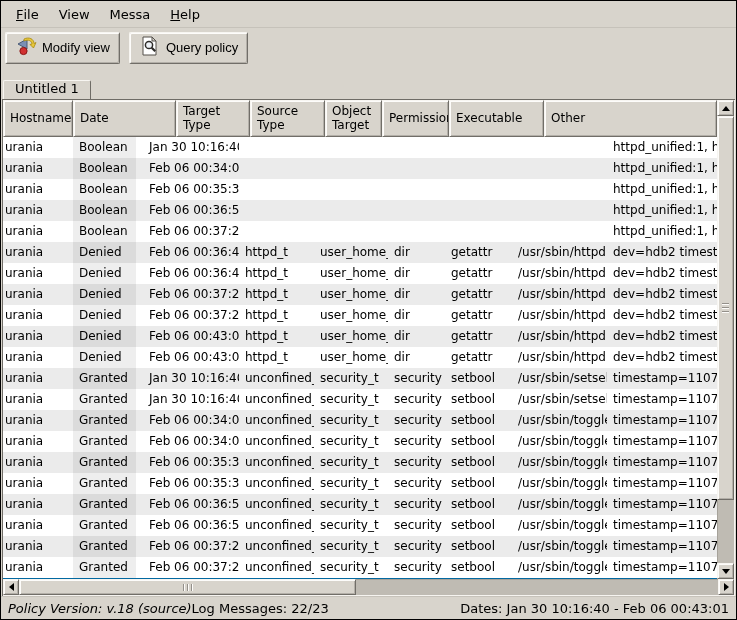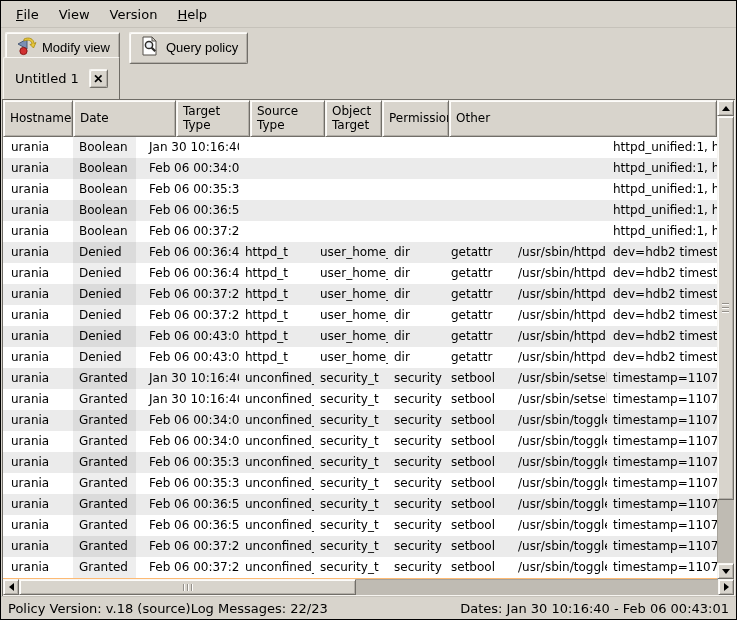--- a/index.html
+++ b/index.html
@@ -19,48 +19,48 @@
   .menu-item u { text-decoration:underline; }
   
   .toolbar { height:39px; flex:none; display:flex; align-items:center; gap:9px; padding:0 4px; }
   .tool-btn { display:flex; align-items:center; gap:5px; height:32px; padding:0 9px;
     font-size:13px; background:#d8d4cc; border:1px solid; border-radius:2px;
     border-color:#f7f5f1 #716e68 #716e68 #f7f5f1;
     box-shadow: inset 1px 1px 0 #fdfcfa, inset -1px -1px 0 #b3afa8; cursor:default; }
   .tool-btn svg { width:22px; height:22px; flex:none; }
   
   .tabbar { height:32px; flex:none; display:flex; align-items:flex-end; padding-left:2px; }
-  .tab { height:42px; display:flex; align-items:center; gap:10px; padding:0 11px;
+  .tab { height:19px; display:flex; align-items:flex-end; gap:10px; padding:0 11px;
     font-size:13px; background:#d8d4cc; border:1px solid #6f6c66; border-bottom:none;
-    border-top-color:#f7f5f1; border-left-color:#f7f5f1; border-radius:2px 2px 0 0; }
+    border-top-color:#f7f5f1; border-left-color:#f7f5f1; border-radius:2px 2px 0 0;flex-direction:column; }
   .tab-close { width:19px; height:19px; display:flex; align-items:center; justify-content:center;
     font-size:12px; font-weight:bold; background:#d8d4cc; border:1px solid; border-radius:2px;
     border-color:#f7f5f1 #716e68 #716e68 #f7f5f1;
     box-shadow: inset 1px 1px 0 #fdfcfa, inset -1px -1px 0 #b3afa8; cursor:default; }
   
   .table-area { flex:1; position:relative; margin:0 1px; background:#d8d4cc;
     box-shadow: inset 1px 1px 0 #6f6c66, inset -1px -1px 0 #f6f4f0; }
-  .grid { position:absolute; left:1px; top:1px; right:18px; bottom:17px; overflow:hidden; background:#fdba74; }
+  .grid { position:absolute; left:1px; top:1px; right:18px; bottom:17px; overflow:hidden; background:#0369a1; }
   .header-row { display:flex; height:37px; background:#d8d4cc; }
   .hcell { flex:none; display:flex; align-items:center; padding:0 6px; font-size:12px;
     line-height:1.15; background:#d8d4cc; border:1px solid; overflow:hidden;
     border-color:#f7f5f1 #716e68 #716e68 #f7f5f1;
     box-shadow: inset 1px 1px 0 #fdfcfa, inset -1px -1px 0 #b3afa8; cursor:default; }
   .hcell.sorted { justify-content:space-between; }
   .hcell.last { flex:1 1 auto; }
   .sort-arrow { width:0; height:0; border-left:4px solid transparent;
     border-right:4px solid transparent; border-top:5px solid #000; margin-left:6px; }
   .rows { }
   .row { display:flex; height:21px; }
   .row:nth-child(odd)  { background:#ffffff; }
   .row:nth-child(even) { background:#ebebeb; }
   .cell { flex:none; padding:0 6px; font-size:12px; line-height:21px;
     white-space:nowrap; overflow:hidden; }
   .cell.col-1 { background:rgba(0,0,0,0.065); }  
-  .cell.col-0 { padding-left:8px; }
+  .cell.col-0 { padding-left:2px; }
   .cell.col-2 { padding-left:13px; }
   .cell.last { flex:1 1 auto; }
   
   .vscroll { position:absolute; top:1px; right:1px; width:17px; bottom:17px;
     background:#bfbbb3; box-shadow: inset 1px 0 0 #a6a29a; }
   .hscroll { position:absolute; left:1px; right:1px; bottom:1px; height:16px;
     background:#bfbbb3; box-shadow: inset 0 1px 0 #a6a29a; }
   .sb-btn { position:absolute; background:#d8d4cc; border:1px solid;
     border-color:#f7f5f1 #716e68 #716e68 #f7f5f1;
     box-shadow: inset 1px 1px 0 #fdfcfa, inset -1px -1px 0 #b3afa8;
@@ -79,33 +79,33 @@
     border-bottom:1px solid #fdfcfa; }
   .hthumb { position:absolute; top:0; height:16px; left:16px; width:337px;
     background:#d8d4cc; border:1px solid; border-color:#f7f5f1 #716e68 #716e68 #f7f5f1;
     box-shadow: inset 1px 1px 0 #fdfcfa, inset -1px -1px 0 #b3afa8;
     display:flex; align-items:center; justify-content:center; gap:2px; }
   .hthumb i { display:block; width:2px; height:7px; background:#94908a;
     border-right:1px solid #fdfcfa; }
   
   .statusbar { height:23px; flex:none; display:flex; align-items:center;
     padding:0 7px; font-size:13px; border-top:1px solid #c6c2ba; }
-  .status-left  { flex:none; }
+  .status-left  { flex:none;font-style:italic; }
   .status-center{ flex:1 1 auto; text-align:left; }
   .status-right { flex:none; }
 </style>
 </head>
 <body>
 
 <div class="window">
 
   <div class="menubar" id="menubar">
       <div class="menu-item"><u>F</u>ile</div>
       <div class="menu-item">View</div>
-      <div class="menu-item">Version</div>
+      <div class="menu-item">Messa</div>
       <div class="menu-item"><u>H</u>elp</div>
     </div>
 
   <div class="toolbar" id="toolbar">
       <button class="tool-btn">
         <span><svg viewBox="0 0 22 22">
             <path d="M3 9 L12 4 L12 14 Z" fill="#7a8fb5" stroke="#4a5a75"></path>
             <path d="M9 4c5-2.5 10 0 10 4.5l2-1-2.5 5.5-3.5-3.5 2-.5c0-3-3.5-5-8-3z" fill="#e8c83c" stroke="#a8890f" stroke-width="0.8"></path>
             <circle cx="8.5" cy="16" r="3.6" fill="#d13030" stroke="#8c1515"></circle>
           </svg></span>
@@ -145,20 +145,23 @@
           </div>
           <div class="hcell" style="width: 75px;">
             <span>Source Type</span>
           </div>
           <div class="hcell" style="width: 57px;">
             <span>Object Target</span>
           </div>
           <div class="hcell" style="width: 67px;">
             <span>Permission</span>
           </div>
+          <div class="hcell" style="width: 95px;">
+            <span>Executable</span>
+          </div>
           <div class="hcell last" style="width: 104px;">
             <span>Other</span>
           </div>
         </div>
       <div class="rows" id="rows">
           <div class="row">
             <div class="cell col-0" style="width: 70px;">urania</div>
             <div class="cell col-1" style="width: 63px;">Boolean</div>
             <div class="cell col-2" style="width: 103px;">Jan 30 10:16:40</div>
             <div class="cell col-3" style="width: 75px;"></div>

